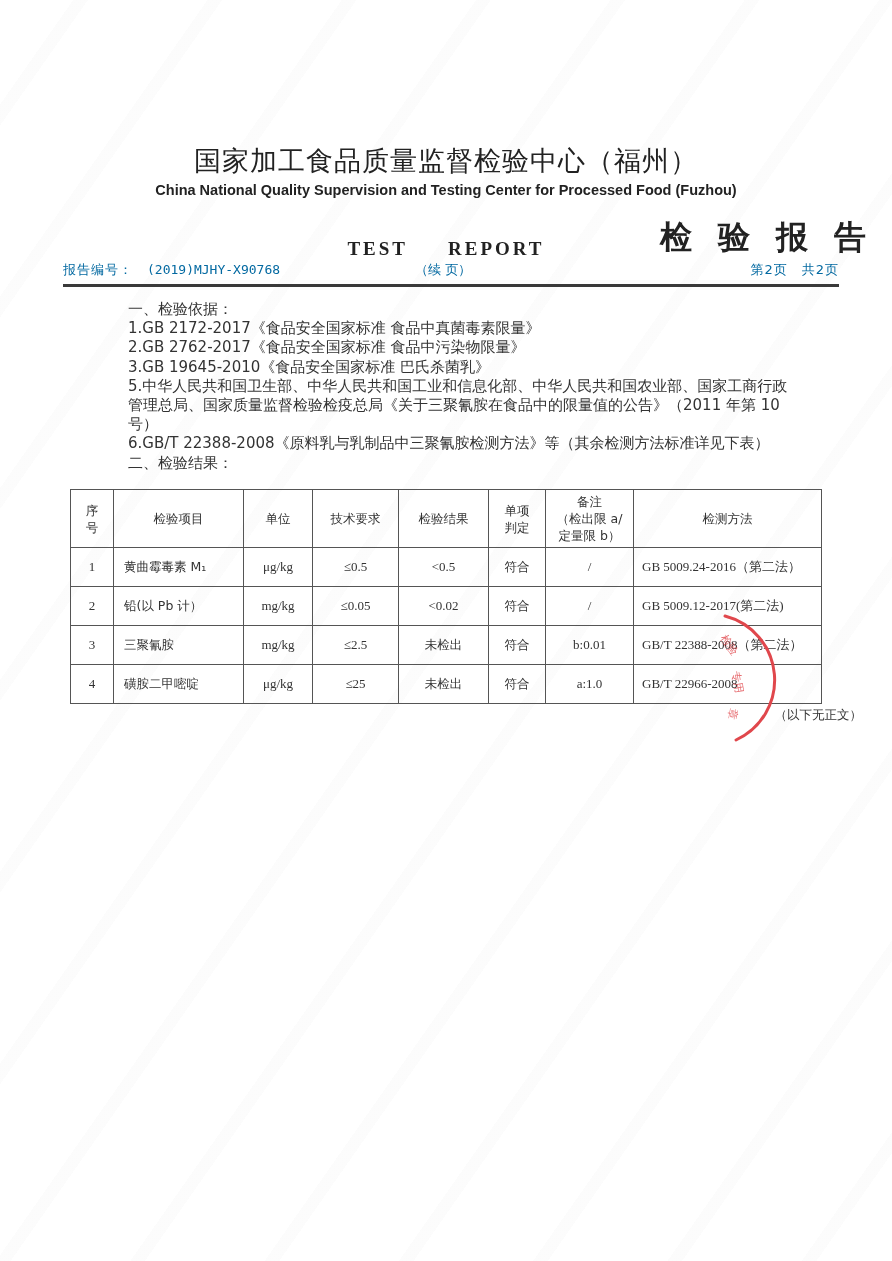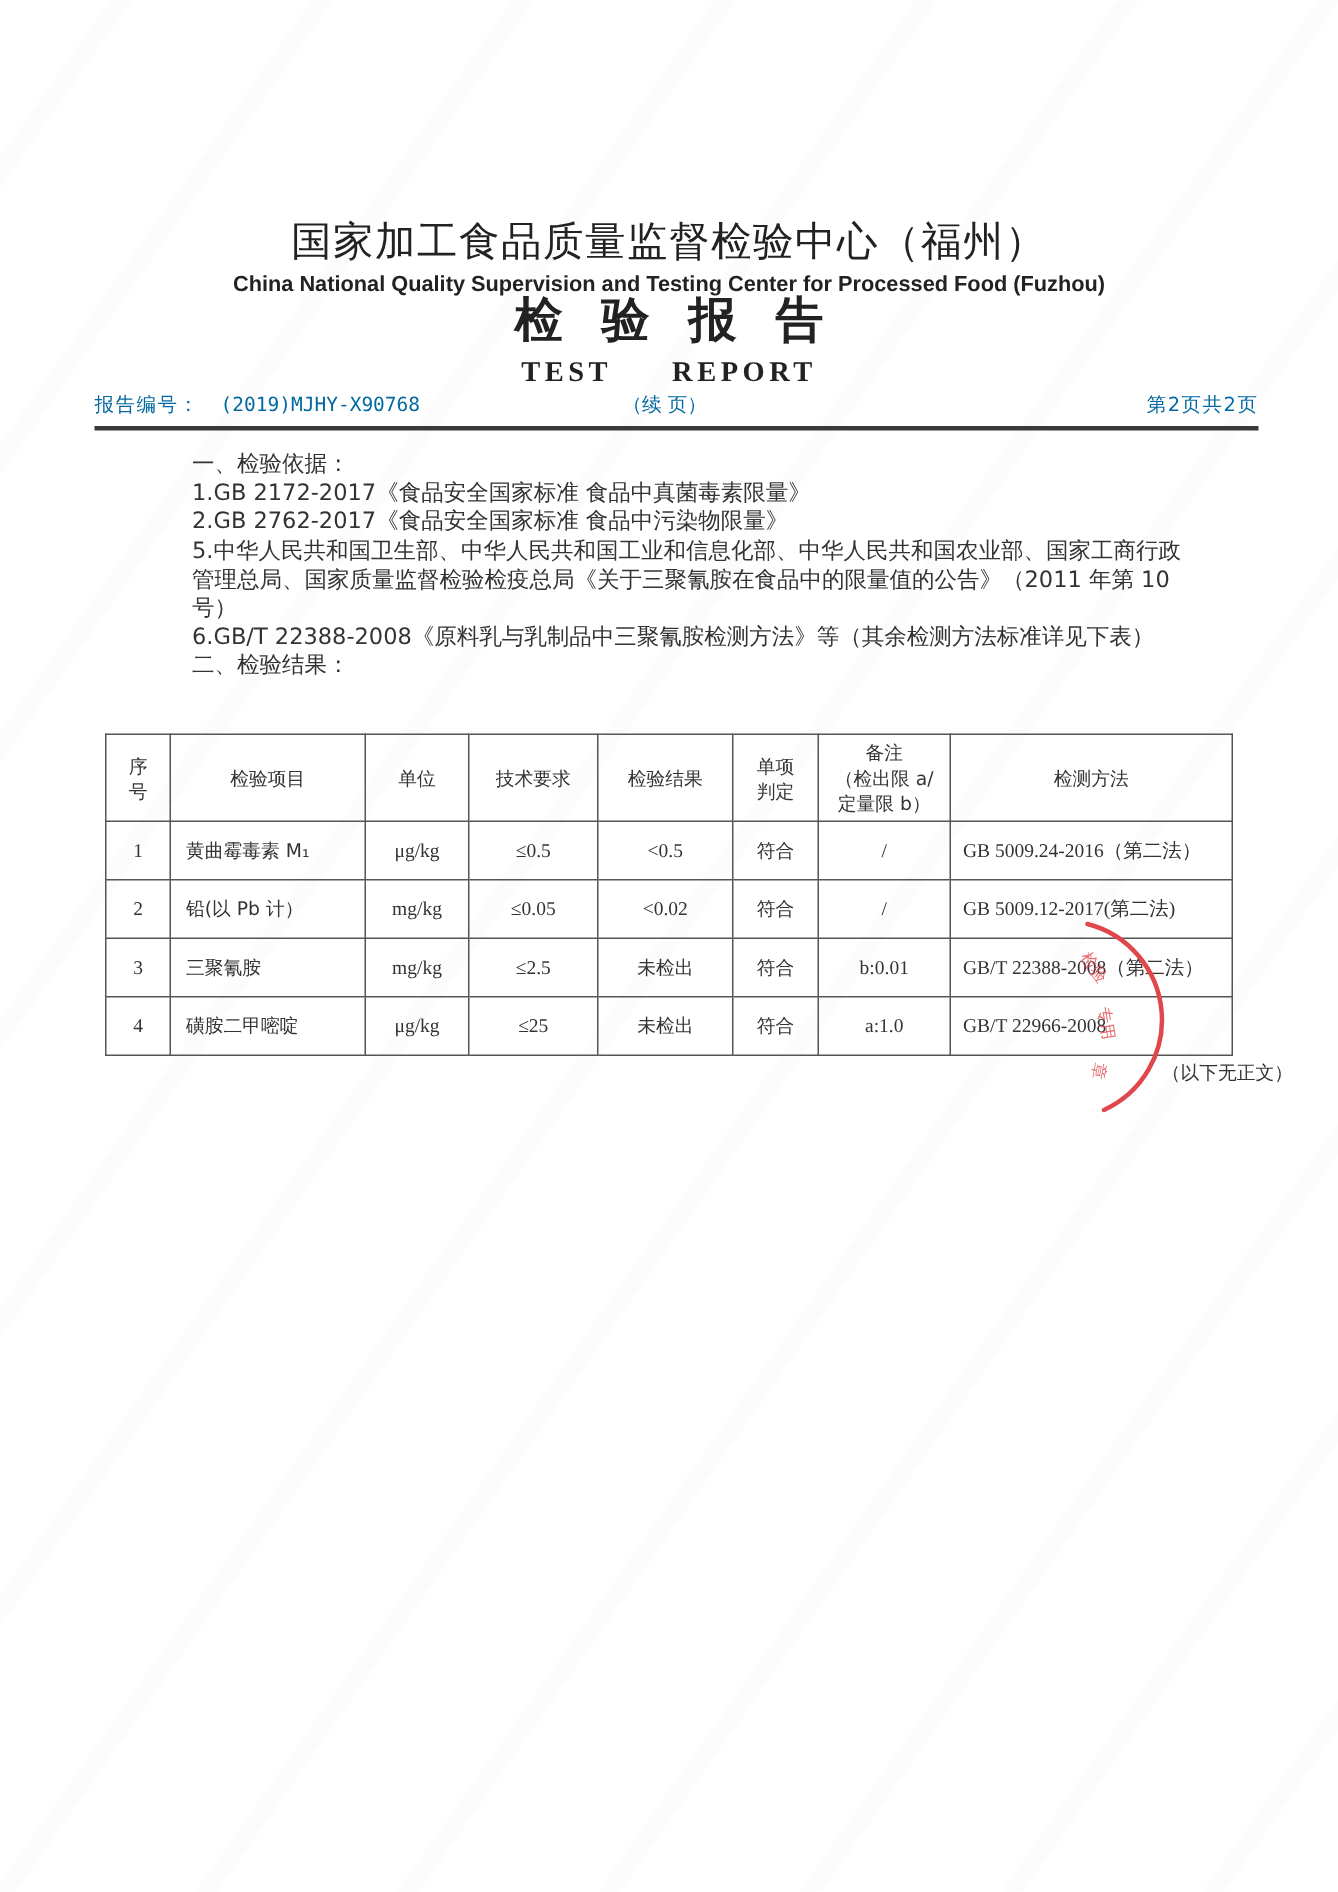--- a/index.html
+++ b/index.html
@@ -39,22 +39,22 @@
     top: 182px;
     text-align: center;
     font-family: Liberation Sans, sans-serif;
     font-size: 14.5px;
     font-weight: bold;
     color: #222;
   }
   .report-cn {
     position: absolute;
     left: 0; right: 0;
-    top: 192px;
-    text-align: center;
+    top: 216px;
+    text-align: right;
     font-family: "DejaVu Sans", sans-serif;
     font-size: 32px;
     font-weight: bold;
     letter-spacing: 26px;
     padding-left: 26px;
     color: #222;
   }
   .report-en {
     position: absolute;
     left: 0; right: 0;
@@ -75,21 +75,21 @@
     height: 20px;
     font-family: "DejaVu Sans Mono", "Liberation Mono", monospace;
     font-size: 13px;
     color: #0369a1;
   }
   .meta-left { position: absolute; left: 0; top: 0; }
   .meta-left .lbl { font-family: "DejaVu Sans", sans-serif; letter-spacing: 1px; }
   .meta-left .val { margin-left: 14px; }
   .meta-center { position: absolute; left: 352px; top: 0; font-family: "DejaVu Sans", sans-serif; }
   .meta-right { position: absolute; right: 0; top: 0; font-family: "DejaVu Sans", sans-serif; letter-spacing: 1px; }
-  .meta-right span + span { }
+  .meta-right span + span { margin-left: 14px; }
   .rule {
     position: absolute;
     top: 284px;
     left: 63px;
     width: 776px;
     height: 3px;
     background: #3a3a3a;
   }
   .basis {
     position: absolute;
@@ -169,20 +169,21 @@
   <div class="meta-right">
     <span>第2页</span><span>共2页</span>
   </div>
 </div>
 <div class="rule"></div>
 
 <div class="basis">
   <p>一、检验依据：</p>
   <p>1.GB 2172-2017《食品安全国家标准 食品中真菌毒素限量》</p>
   <p>2.GB 2762-2017《食品安全国家标准 食品中污染物限量》</p>
+  <p>3.GB 19645-2010《食品安全国家标准 巴氏杀菌乳》</p>
   <p>5.中华人民共和国卫生部、中华人民共和国工业和信息化部、中华人民共和国农业部、国家工商行政管理总局、国家质量监督检验检疫总局《关于三聚氰胺在食品中的限量值的公告》（2011 年第 10 号）</p>
   <p>6.GB/T 22388-2008《原料乳与乳制品中三聚氰胺检测方法》等（其余检测方法标准详见下表）</p>
   <p>二、检验结果：</p>
 </div>
 
 <table class="results">
   <colgroup>
     <col style="width:43px">
     <col style="width:130px">
     <col style="width:69px">

